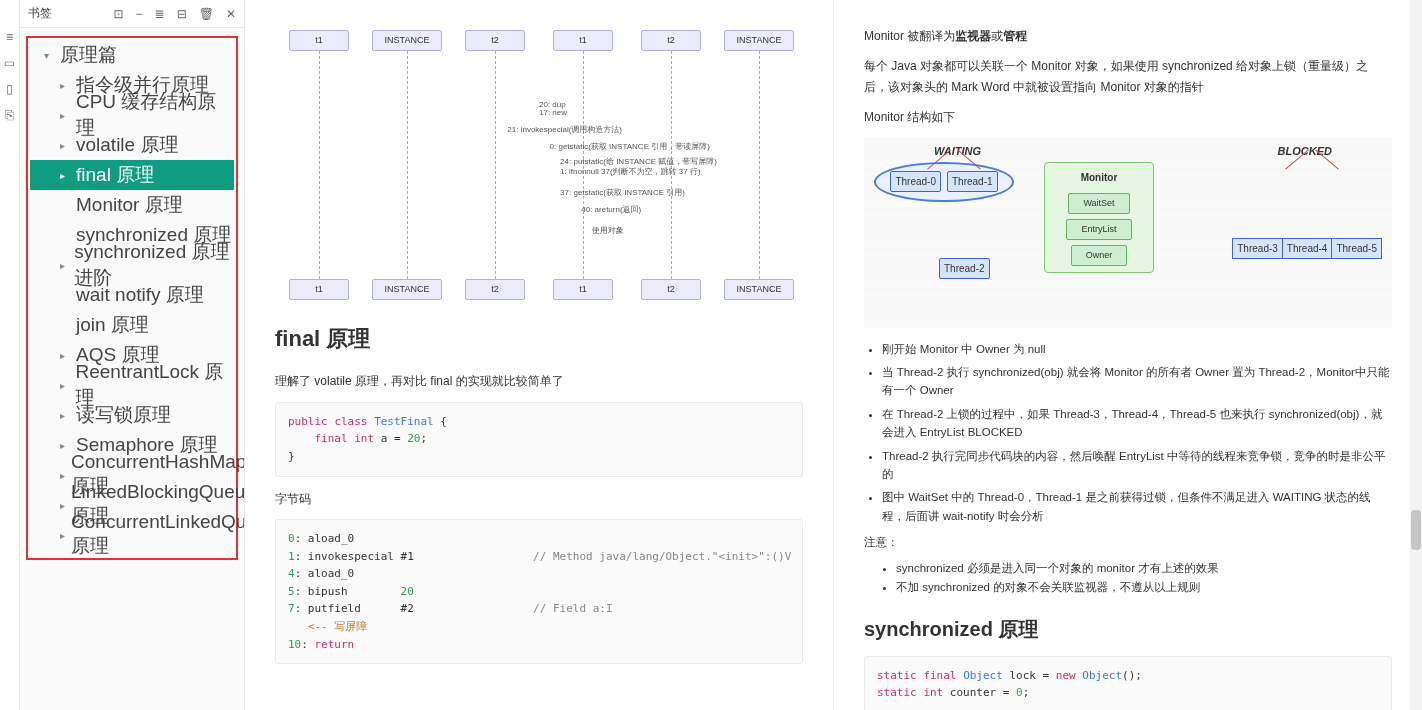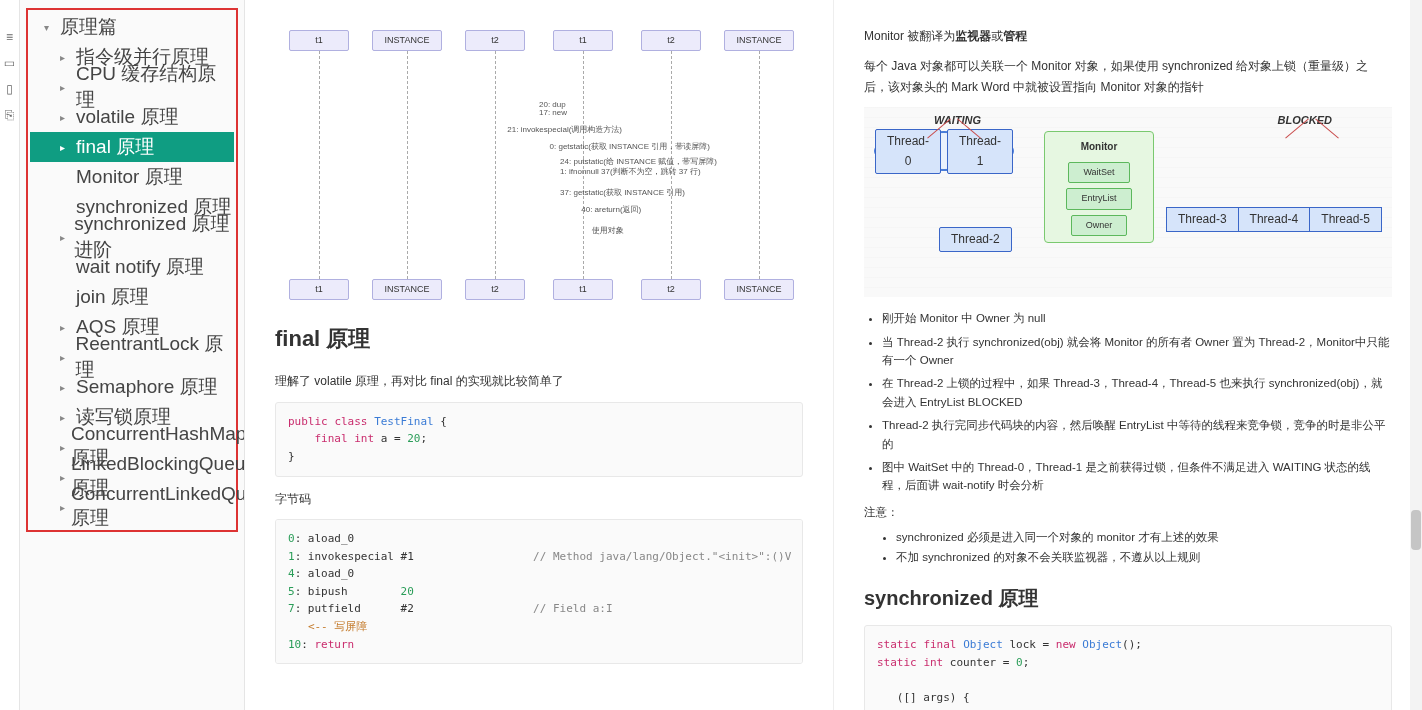--- a/index.html
+++ b/index.html
@@ -202,23 +202,23 @@
   background: #eaf1fc;
   border-radius: 50%;
   display: flex;
   align-items: center;
   justify-content: center;
   gap: 6px;
 }
 .thread-box {
   border: 1px solid #3a66c8;
   background: #d6e4fa;
-  padding: 1px 11px;
+  padding: 1px 4px;
   border-radius: 2px;
-  font-size: 12px;
+  font-size: 10px;
   text-align: center;
 }
 .monitor-box {
   position: absolute;
   border: 1px solid #7ac96f;
   background: #e6f7e1;
   border-radius: 4px;
   padding: 6px;
   display: flex;
   flex-direction: column;
@@ -268,20 +268,31 @@
 <body>
 
 <div class="leftbar">
   <span class="leftbar-icon">≡</span>
   <span class="leftbar-icon">▭</span>
   <span class="leftbar-icon">▯</span>
   <span class="leftbar-icon">⎘</span>
 </div>
 
 <div class="sidebar">
+  <div class="sidebar-header">
+    <span class="sidebar-title">书签</span>
+    <div class="sidebar-tools">
+      <span class="tool-ic">⊡</span>
+      <span class="tool-ic">−</span>
+      <span class="tool-ic">≣</span>
+      <span class="tool-ic">⊟</span>
+      <span class="tool-ic">🗑</span>
+      <span class="tool-ic">✕</span>
+    </div>
+  </div>
   <div class="tree">
     <div class="tree-highlight">
       <div class="tree-item level-0">
         <span class="caret down"></span>
         <span>原理篇</span>
       </div>
       <div id="tree-items">
           <div class="tree-item level-1">
             <span class="caret right"></span>
             <span>指令级并行原理</span>
@@ -321,25 +332,25 @@
           <div class="tree-item level-1">
             <span class="caret right"></span>
             <span>AQS 原理</span>
           </div>
           <div class="tree-item level-1">
             <span class="caret right"></span>
             <span>ReentrantLock 原理</span>
           </div>
           <div class="tree-item level-1">
             <span class="caret right"></span>
+            <span>读写锁原理</span>
+          </div>
+          <div class="tree-item level-1">
+            <span class="caret right"></span>
             <span>Semaphore 原理</span>
-          </div>
-          <div class="tree-item level-1">
-            <span class="caret right"></span>
-            <span>读写锁原理</span>
           </div>
           <div class="tree-item level-1">
             <span class="caret right"></span>
             <span>ConcurrentHashMap 原理</span>
           </div>
           <div class="tree-item level-1">
             <span class="caret right"></span>
             <span>LinkedBlockingQueue 原理</span>
           </div>
           <div class="tree-item level-1">
@@ -413,20 +424,21 @@
    <span class="str">&lt;-- 写屏障</span>
 <span class="num">10</span>: <span class="kw">return</span></pre>
 
   </div>
 
   <div class="col" style="position:relative;">
     <p class="para">
       <span>Monitor 被翻译为</span><b>监视器</b><span>或</span><b>管程</b>
     </p>
     <p class="para">每个 Java 对象都可以关联一个 Monitor 对象，如果使用 synchronized 给对象上锁（重量级）之后，该对象头的 Mark Word 中就被设置指向 Monitor 对象的指针</p>
+    <p class="para">Monitor 结构如下</p>
 
     <div class="mon-diagram">
       <div class="mon-label" style="left:70px; top:4px;">WAITING</div>
       <div class="mon-label" style="right:60px; top:4px;">BLOCKED</div>
       <div class="mon-ellipse" style="left:10px; top:24px; width:140px; height:40px;">
         <span class="thread-box">Thread-0</span>
         <span class="thread-box">Thread-1</span>
       </div>
       <div class="monitor-box" style="left:180px; top:24px; width:110px;">
         <div class="monitor-title">Monitor</div>

